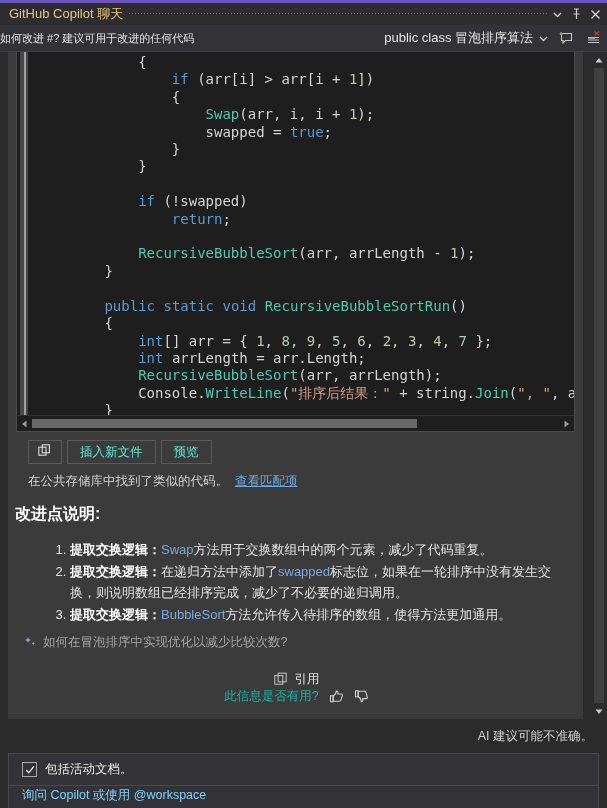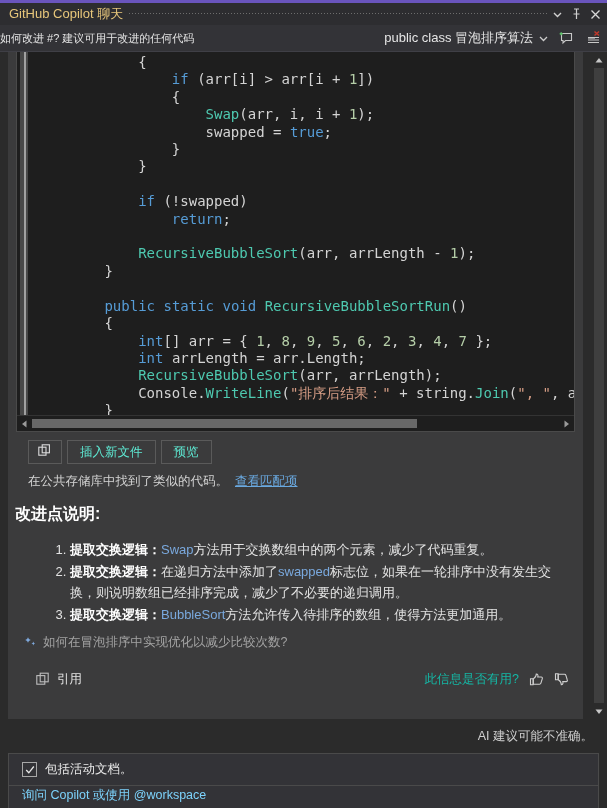--- a/index.html
+++ b/index.html
@@ -298,22 +298,23 @@
   }
   .followup .sparkle {
     margin-right: 6px;
     display: flex;
     align-items: center;
   }
 
   .msg-footer {
     display: flex;
     align-items: center;
-    padding: 10px 14px 0 28px;
+    padding: 10px 14px 0 16px;
     margin-top: 10px;
+    flex-direction: column;
   }
   .cite {
     display: flex;
     align-items: center;
     color: #e3e3e3;
     font-size: 12.5px;
   }
   .cite .gl { margin-right: 6px; display: flex; }
   .footer-spacer { flex: 1 1 auto; }
   .feedback {

